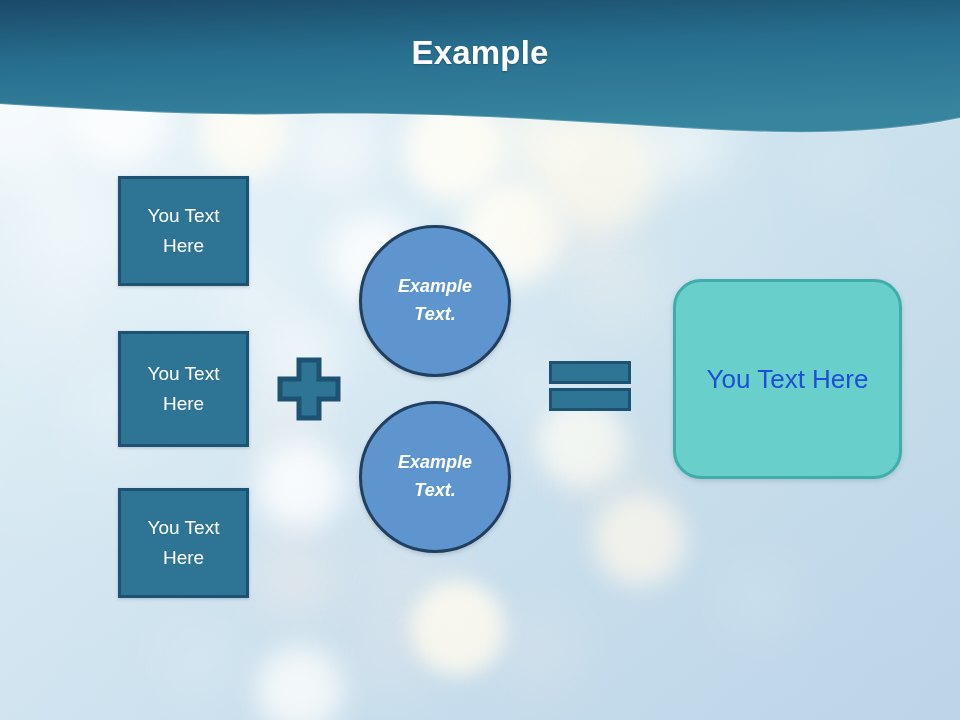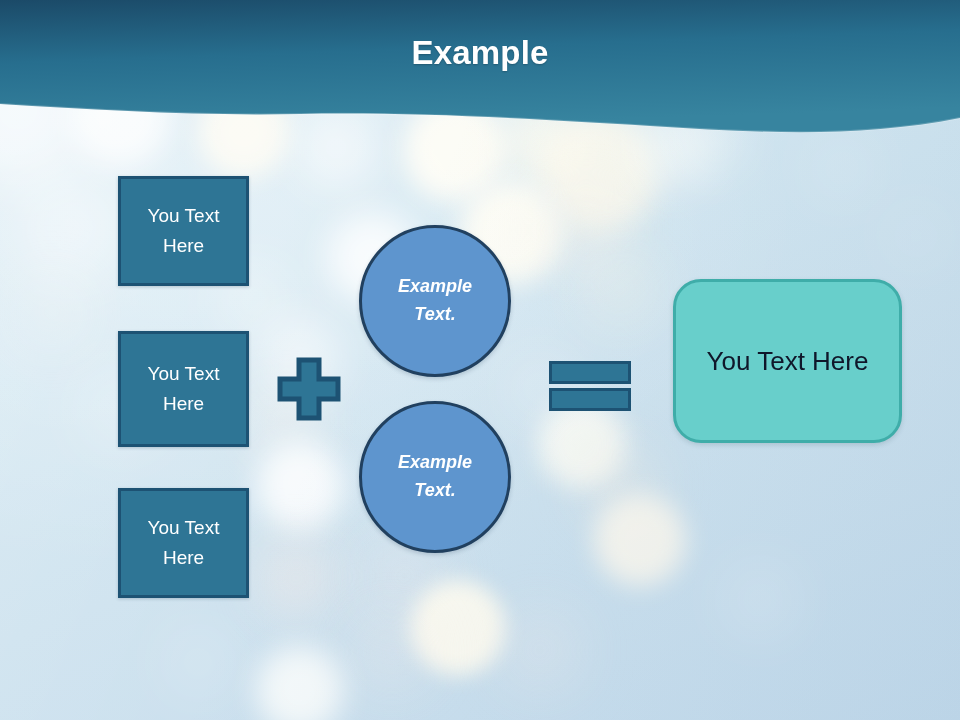--- a/index.html
+++ b/index.html
@@ -136,30 +136,30 @@
   }
   .equals-bar.top    { top: 0px; }
   .equals-bar.bottom { top: 27px; }
 
   
   .result-box {
     position: absolute;
     left: 673px;
     top: 279px;
     width: 229px;
-    height: 164px;
+    height: 200px;
     background: #68cfcb;
     border: 3px solid #3fada9;
     border-radius: 28px;
     box-sizing: border-box;
     display: flex;
     align-items: center;
     justify-content: center;
     text-align: center;
-    color: #0f172a;
+    color: #1d4ed8;
     font-size: 26px;
     box-shadow: 0 2px 5px rgba(40,80,90,0.18);
   }
 </style>
 </head>
 <body>
 
 <div class="slide">
 
   <div class="bokeh-layer" id="bokeh-layer">

